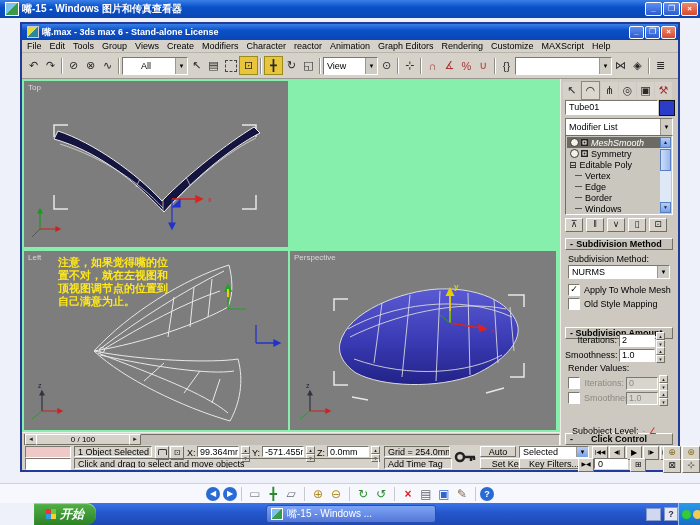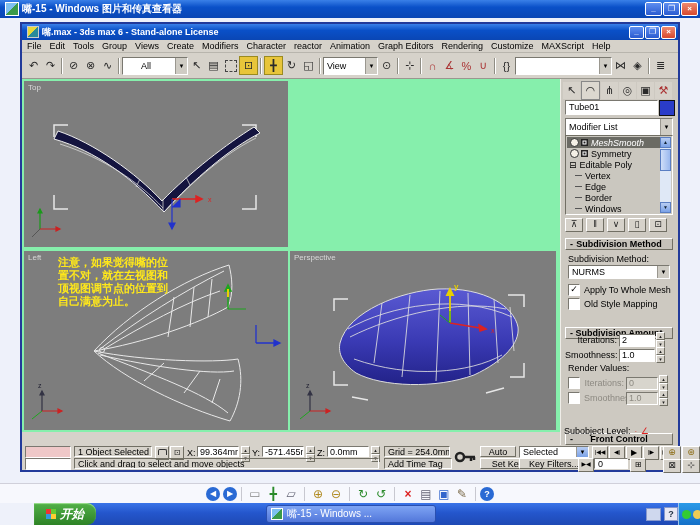--- a/index.html
+++ b/index.html
@@ -326,29 +326,35 @@
       <span style="width:40px;text-align:right;margin-right:2px;">Smoothness:</span>
       <span class="in" style="width:28px;height:11px;line-height:11px;padding-left:2px;background:#d8d5cd;color:#8d8a82;">1.0</span>
       <span class="spin">
           <span>▴</span>
           <span>▾</span>
         </span>
     </div>
 
     <div class="roll a" style="left:4px;top:330px;width:108px;box-sizing:border-box;">
       <span class="mns">-</span>
-      <span>Front Control</span>
-    </div>
-    <div class="a flex" style="left:3px;top:347px;align-items:center;">
+      <span>Click Control</span>
+    </div>
+    <div class="a flex" style="left:11px;top:347px;align-items:center;">
       <span>Subobject Level:</span>
       <span style="color:#d22;margin-left:4px;font-size:8px;">∙</span>
       <span style="color:#d22;margin-left:4px;font-size:9px;">∠</span>
     </div>
   </div>
 
+  <div class="a" style="left:0;top:408px;width:538px;height:13px;background:#d6d2ca;border-top:1px solid #efede8;box-sizing:border-box;">
+    <div class="a s" style="left:2px;top:1px;width:534px;height:10px;background:#c2beb6;"></div>
+    <div class="navb a" style="left:3px;top:1px;width:10px;height:9px;font-size:7px;line-height:8px;">◂</div>
+    <div class="a r" style="left:14px;top:1px;width:92px;height:9px;text-align:center;line-height:9px;font-size:8px;">0 / 100</div>
+    <div class="navb a" style="left:107px;top:1px;width:10px;height:9px;font-size:7px;line-height:8px;">▸</div>
+  </div>
 
   <div class="a" style="left:0;top:421px;width:656px;height:25px;background:#d6d2ca;">
 
     <div class="a in" style="left:3px;top:1px;width:44px;height:10px;background:#efc8c8;"></div>
     <div class="a in" style="left:3px;top:13px;width:44px;height:10px;"></div>
 
     <div class="a s" style="left:52px;top:1px;width:78px;height:11px;line-height:11px;padding-left:3px;overflow:hidden;white-space:nowrap;box-sizing:border-box;">1 Object Selected</div>
     <div class="a navb" style="left:133px;top:1px;width:12px;"><span style="display:inline-block;width:7px;height:5px;border:1px solid #333;border-radius:2px 2px 0 0;border-bottom:none;margin-bottom:0;"></span></div>
     <div class="a navb" style="left:148px;top:1px;width:12px;font-size:8px;">⊡</div>
     <span class="a" style="left:165px;top:3px;">X:</span>

